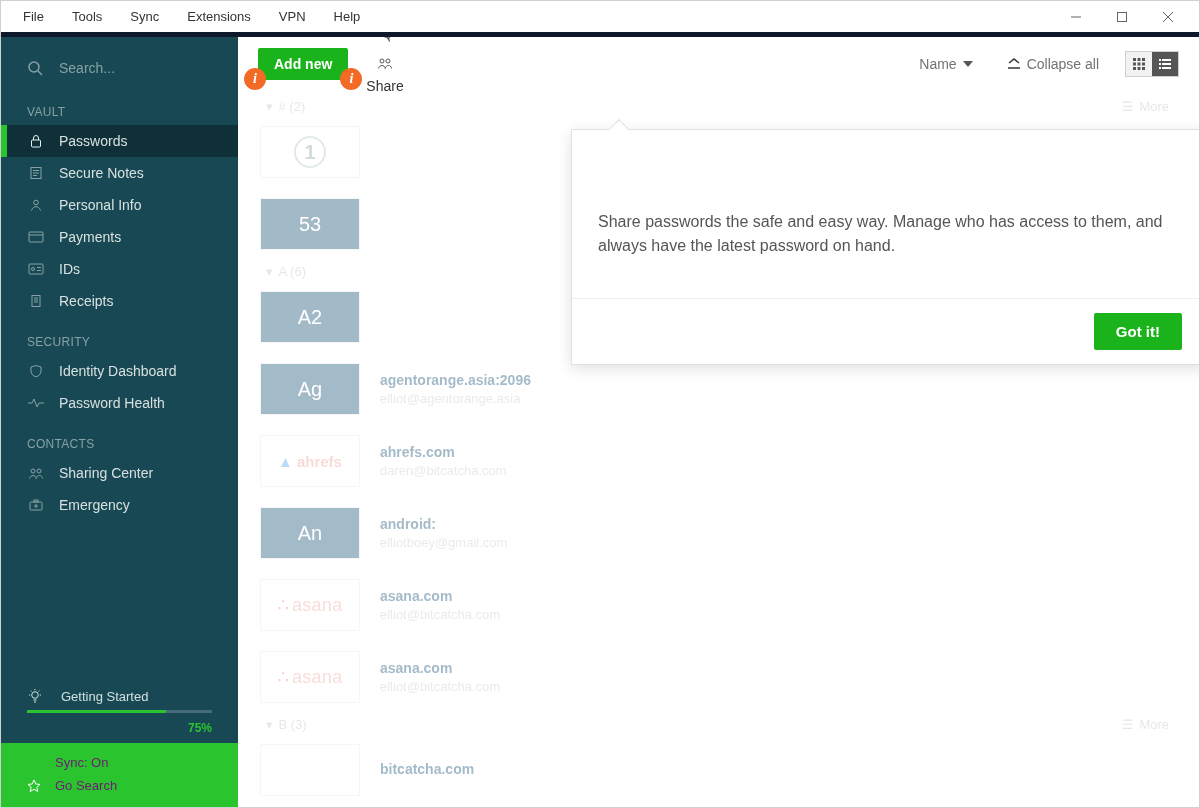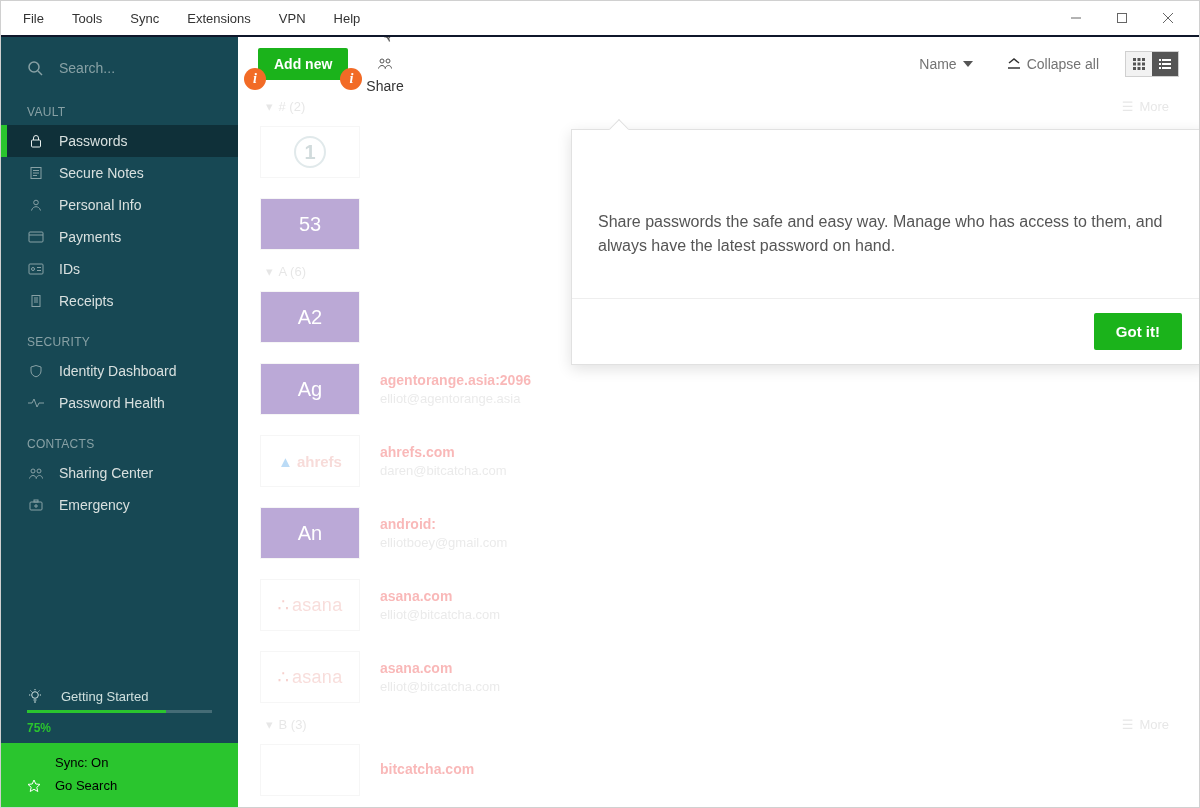--- a/index.html
+++ b/index.html
@@ -15,21 +15,21 @@
     --faded:#bfbfbf;
     --faded2:#d0d0d0;
     --card-border:#e8e8e8;
     --menubar:#f5f5f5;
   }
   *{box-sizing:border-box;}
   html,body{margin:0;padding:0;height:100%;font-family:"Segoe UI",Arial,sans-serif;font-size:14px;color:#333;background:#fafafa;}
   .app{width:1200px;height:808px;display:flex;flex-direction:column;background:#fff;border:1px solid #d0d0d0;overflow:hidden;position:relative;}
 
   
-  .menubar{height:36px;display:flex;align-items:stretch;padding:0 8px;border-bottom:2px solid #0f172a;background:#fff;user-select:none;}
+  .menubar{height:36px;display:flex;align-items:stretch;padding:0 8px;border-bottom:5px solid #0f172a;background:#fff;user-select:none;}
   .menubar .mitem{padding:0 14px;display:flex;align-items:center;font-size:13px;color:#333;}
   .menubar .spacer{flex:1;}
   .winctl{display:flex;align-items:center;}
   .winctl .wc{width:46px;height:36px;display:flex;align-items:center;justify-content:center;color:#666;}
 
   
   .body{flex:1;display:flex;min-height:0;}
 
   
   .sidebar{width:237px;background:var(--side-bg);color:var(--side-text);display:flex;flex-direction:column;position:relative;}
@@ -41,23 +41,23 @@
   .sitem{display:flex;align-items:center;gap:14px;padding:8px 0 8px 26px;color:#d8e0df;font-size:14px;position:relative;}
   .sitem.active{background:var(--side-active);}
   .sitem.active::before{content:"";position:absolute;left:0;top:0;bottom:0;width:6px;background:var(--brand-green);}
   .sitem .icon{width:18px;display:flex;justify-content:center;color:var(--side-dim);}
   .sitem.active .icon{color:#e7efee;}
   .side-filler{flex:1;}
   .getting{padding:10px 26px 8px;display:flex;flex-direction:column;gap:6px;color:#cfe0de;font-size:13px;}
   .getting .row1{display:flex;align-items:center;gap:18px;}
   .gbar{height:3px;background:rgba(255,255,255,.2);position:relative;}
   .gbar .fill{position:absolute;left:0;top:0;bottom:0;background:var(--brand-green);}
-  .gfoot{display:flex;justify-content:flex-start;font-size:12px;color:var(--brand-green);font-weight:600;padding-top:2px;}
+  .gfoot{display:flex;justify-content:flex-end;font-size:12px;color:var(--brand-green);font-weight:600;padding-top:2px;}
   .syncblock{background:var(--brand-green);padding:8px 26px 10px;}
-  .syncblock .srow{display:flex;align-items:center;gap:14px;color:#000000;font-size:13px;padding:4px 0;}
+  .syncblock .srow{display:flex;align-items:center;gap:14px;color:#701a75;font-size:13px;padding:4px 0;}
 
   
   .main{flex:1;position:relative;display:flex;flex-direction:column;overflow:hidden;background:#fff;}
   .toolbar{height:54px;display:flex;align-items:center;padding:0 20px 0 20px;border-bottom:0;gap:18px;}
   .addnew{position:relative;background:#1bb31b;color:#fff;font-weight:600;font-size:14px;padding:8px 16px;border-radius:2px;}
   .info-badge{position:absolute;width:22px;height:22px;border-radius:50%;background:var(--orange);color:#fff;display:flex;align-items:center;justify-content:center;font-style:italic;font-family:serif;font-weight:700;font-size:14px;cursor:pointer;z-index:5;}
   .info-left{left:-14px;bottom:-10px;}
   .info-right{right:-14px;bottom:-10px;}
   .sharebtn{display:flex;align-items:center;gap:8px;color:#333;flex-direction:column;}
   .tool-spacer{flex:1;}
@@ -70,29 +70,29 @@
   
   .content{flex:1;overflow:auto;padding:0 0 20px 0;position:relative;}
   .dim{opacity:.38;}
 
   .sectionhdr{display:flex;align-items:center;justify-content:space-between;padding:8px 30px 6px 28px;color:var(--faded);font-size:13px;}
   .sectionhdr .left{display:flex;align-items:center;gap:6px;}
   .moretxt{display:flex;align-items:center;gap:6px;color:var(--faded);}
 
   .cards{display:flex;flex-direction:column;gap:8px;padding:0 0 0 22px;}
   .card{display:flex;align-items:center;gap:20px;height:64px;}
-  .thumb{width:100px;height:52px;border:1px solid var(--card-border);display:flex;align-items:center;justify-content:center;font-size:20px;color:#fff;background:#4c1d95;}
+  .thumb{width:100px;height:52px;border:1px solid var(--card-border);display:flex;align-items:center;justify-content:center;font-size:20px;color:#fff;background:#0c4a6e;}
   .thumb.outlined{background:#fff;color:#b9c0c2;}
   .thumb .mono{width:32px;height:32px;border-radius:50%;border:2px solid #b0c7cb;display:flex;align-items:center;justify-content:center;color:#88a1a5;font-weight:600;}
   .ahrefs-logo{color:#e9a09a;font-weight:600;font-size:15px;}
   .ahrefs-logo .flame{color:#4aa0e6;margin-right:4px;}
   .asana-logo{color:#eca6a0;font-weight:500;font-size:18px;letter-spacing:.3px;}
   .asana-logo .dots{color:#e8837a;margin-right:4px;letter-spacing:-1px;}
   .meta{display:flex;flex-direction:column;gap:3px;}
-  .meta .title{color:#ef4444;font-weight:600;font-size:14px;}
+  .meta .title{color:#0c4a6e;font-weight:600;font-size:14px;}
   .meta .sub{color:#c8c8c8;font-size:13px;}
 
   
   .popover{position:absolute;left:333px;top:92px;width:636px;background:#fff;border:1px solid #e1e1e1;box-shadow:0 4px 14px rgba(0,0,0,.12);z-index:4;}
   .popover .arrow{position:absolute;top:-8px;left:40px;width:14px;height:14px;background:#fff;border-left:1px solid #e1e1e1;border-top:1px solid #e1e1e1;transform:rotate(45deg);}
   .popover .msg{padding:80px 26px 40px 26px;color:#555;font-size:16px;line-height:1.5;}
   .popover .foot{border-top:1px solid #eee;padding:14px 24px;display:flex;justify-content:flex-end;}
   .gotit{background:#1bb31b;color:#fff;font-weight:700;padding:10px 22px;border:0;font-size:15px;border-radius:2px;}
 
   

